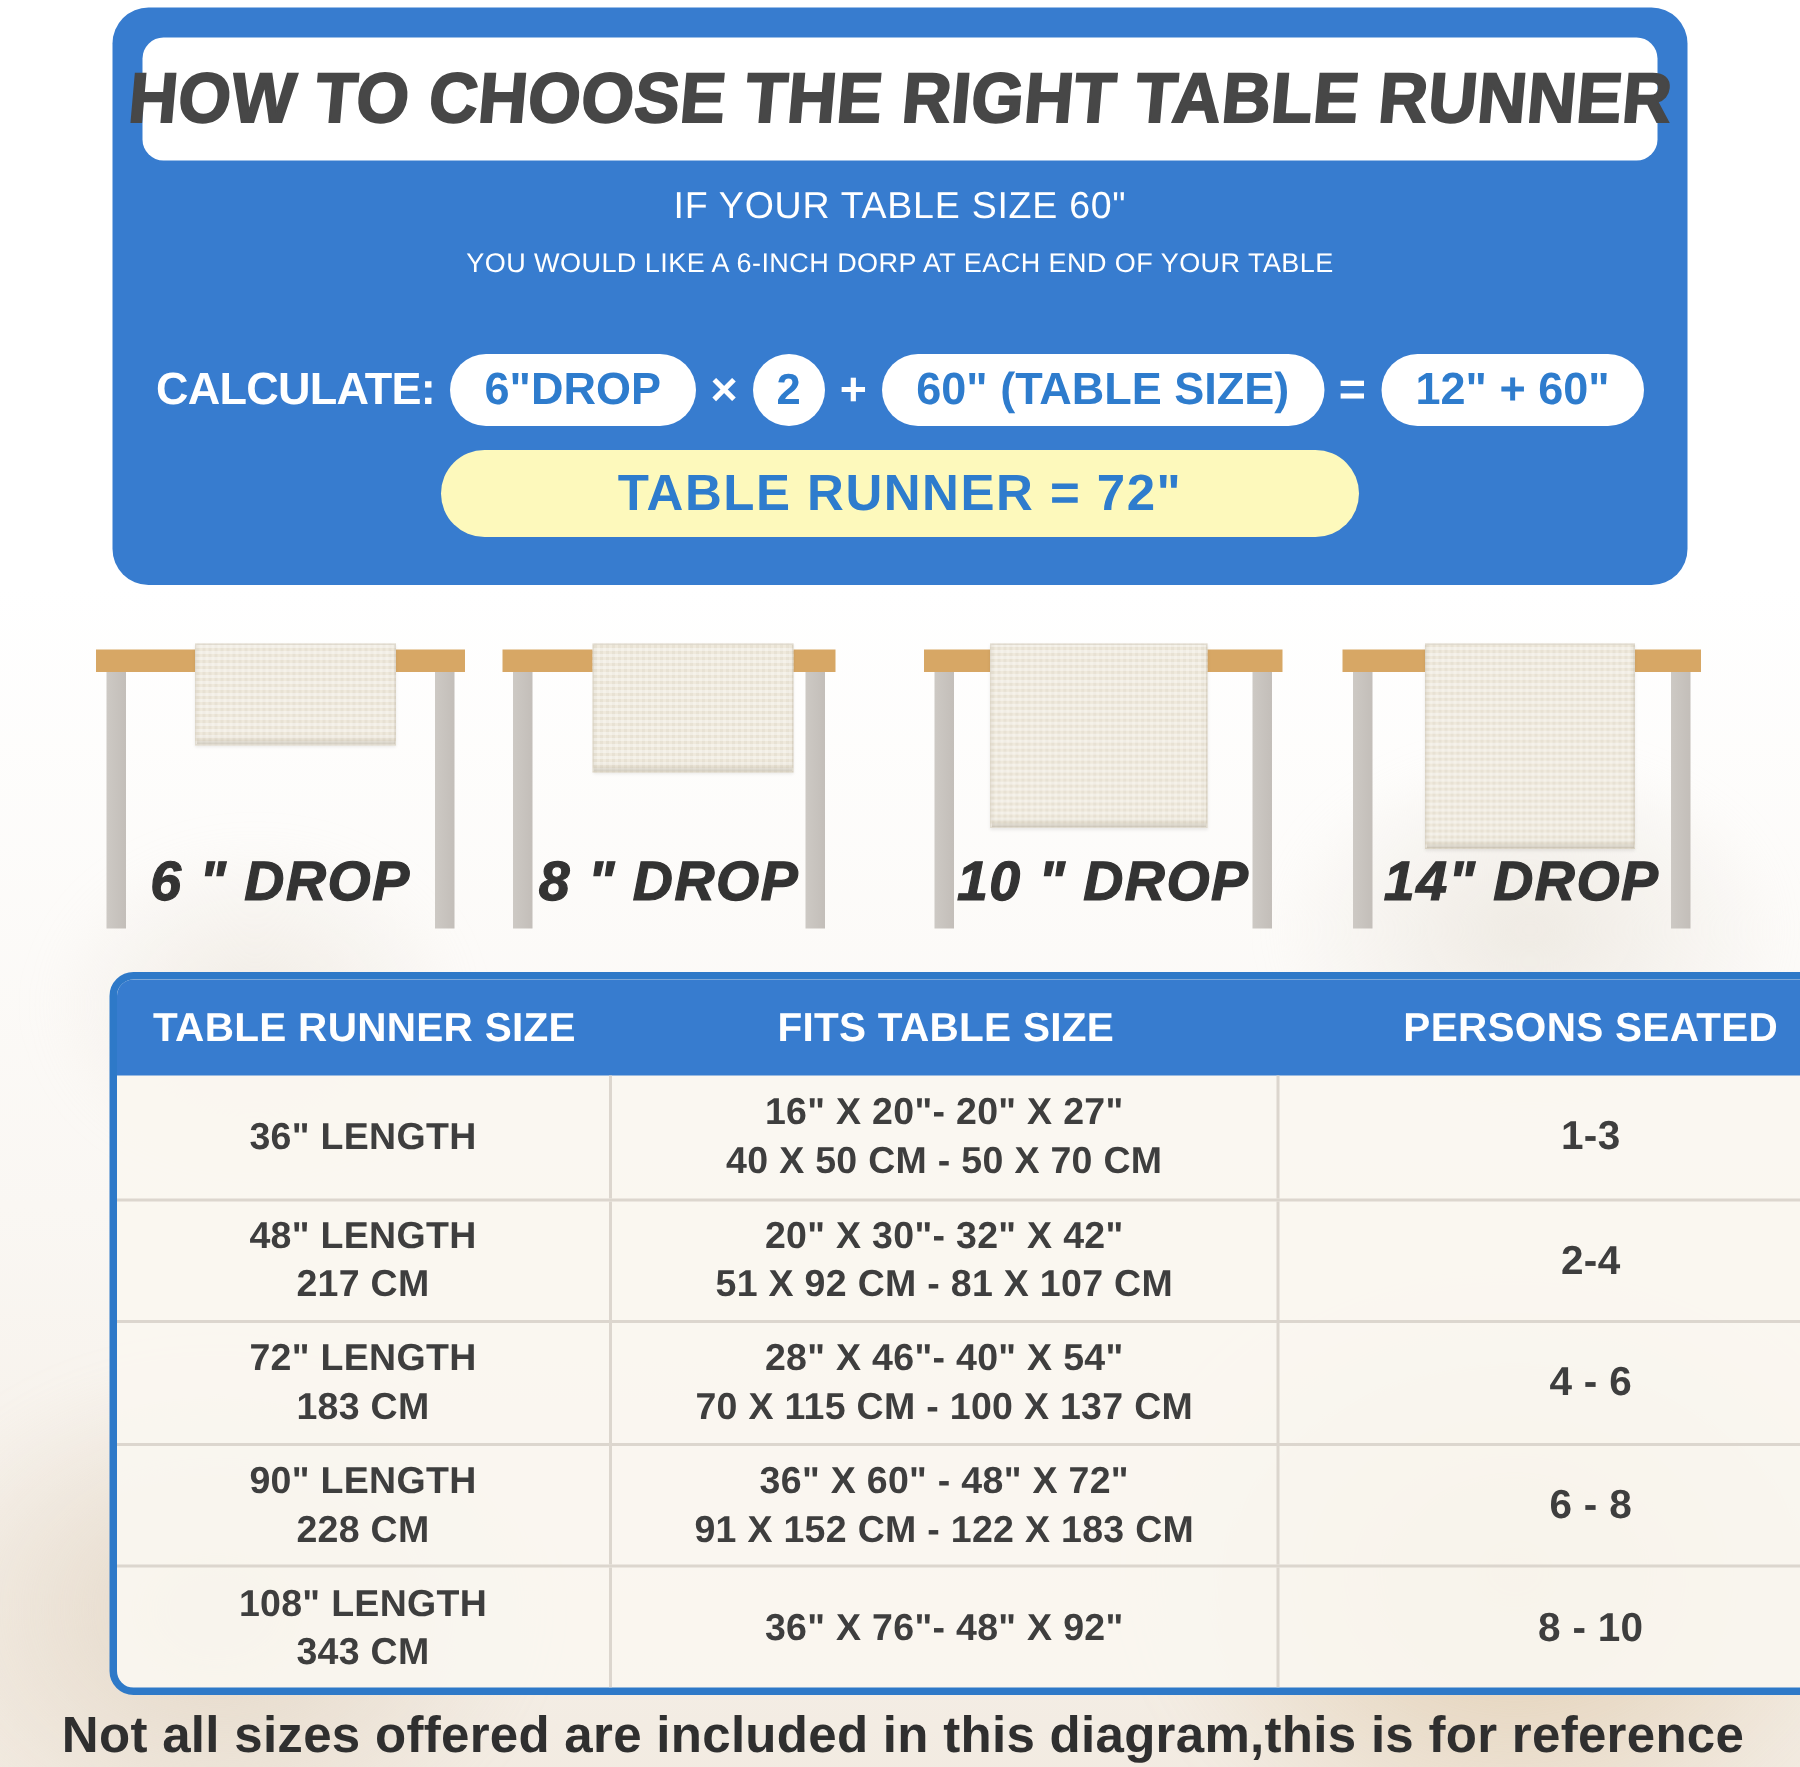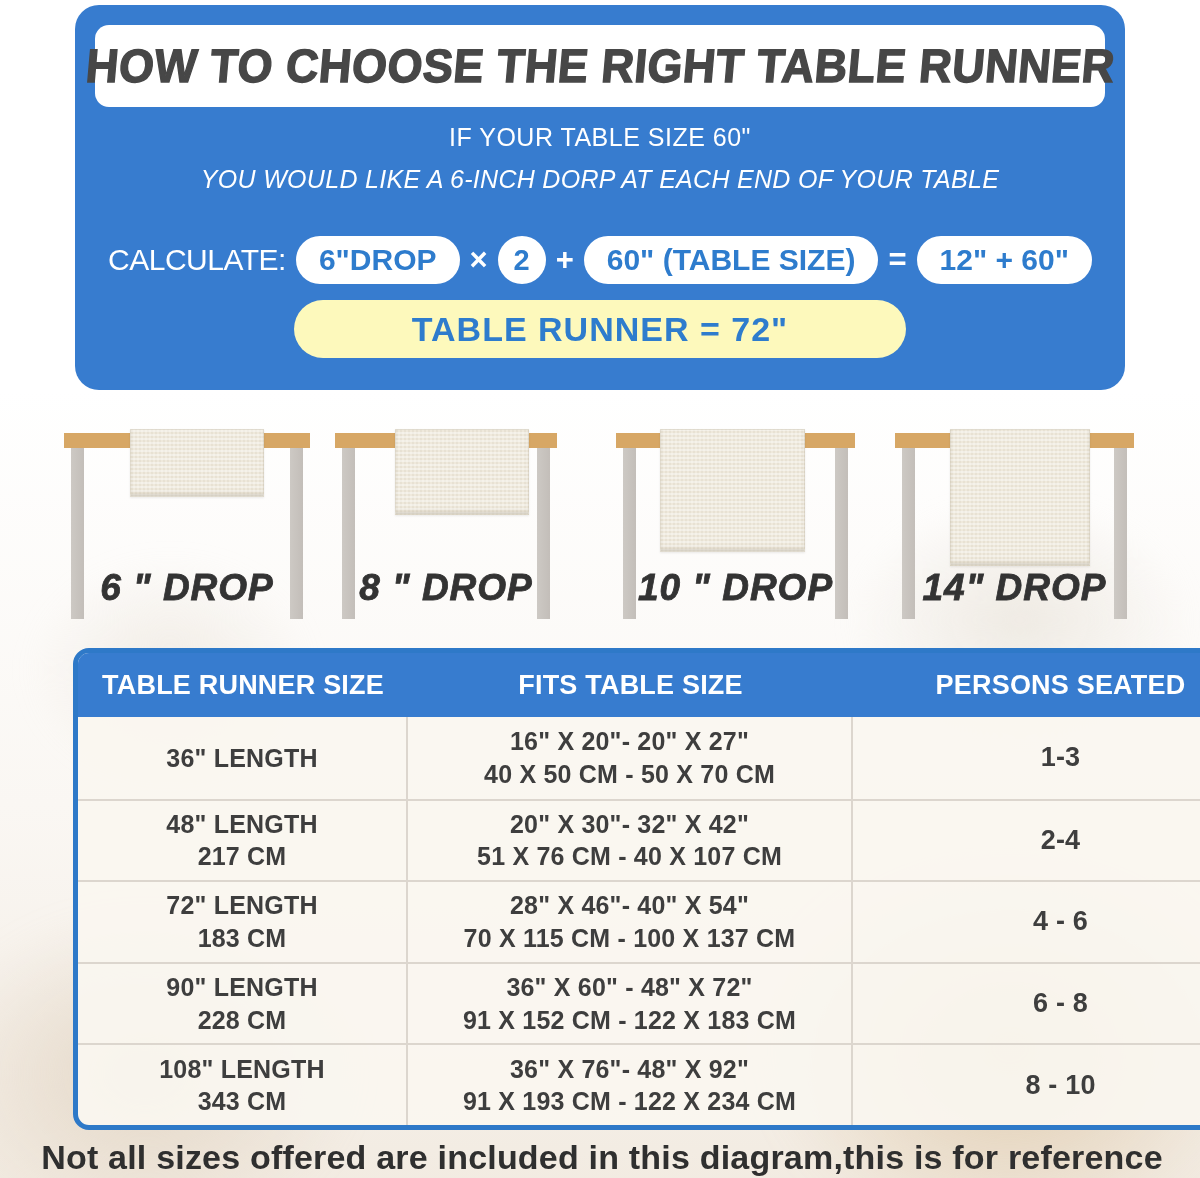--- a/index.html
+++ b/index.html
@@ -39,26 +39,26 @@
     display: flex; align-items: center; justify-content: center;
   }
   .title {
     font-size: 45px; font-weight: 700; color: #474747;
     letter-spacing: 0.5px; white-space: nowrap;
     transform: skewX(-5deg) scaleY(1.04);
     -webkit-text-stroke: 1.3px #474747;
   }
   .sub { position: absolute; left: 0; right: 0; text-align: center; color: #ffffff; }
   .sub1 { top: 118px; font-size: 25px; letter-spacing: 0.5px; }
-  .sub2 { top: 160px; font-size: 25px; letter-spacing: 0.3px; font-style: italic; }
+  .sub2 { top: 160px; font-size: 18px; letter-spacing: 0.3px; }
   .calc-row {
     position: absolute; left: 0; right: 0; top: 226px; height: 58px;
     display: flex; align-items: center; justify-content: center; gap: 10px;
   }
-  .calc-label { color: #ffffff; font-size: 30px; font-weight: 400; letter-spacing: -0.5px; }
+  .calc-label { color: #ffffff; font-size: 30px; font-weight: 700; letter-spacing: -0.5px; }
   .pill {
     background: #ffffff; color: #2e7ccd; font-size: 30px; font-weight: 700;
     border-radius: 28px; padding: 9px 23px; line-height: 1; white-space: nowrap;
     display: flex; align-items: center;
   }
   .op { color: #ffffff; font-size: 31px; font-weight: 700; }
   .mult-circle {
     width: 48px; height: 48px; border-radius: 50%; background: #ffffff;
     color: #2e7ccd; font-size: 29px; font-weight: 700;
     display: flex; align-items: center; justify-content: center;
@@ -217,21 +217,21 @@
       </div>
     </div>
 
     <div class="size-row">
       <div class="cell cell-1">
         <div>48" LENGTH</div>
         <div>217 CM</div>
       </div>
       <div class="cell cell-2">
         <div>20" X 30"- 32" X 42"</div>
-        <div>51 X 76 CM - 40 X 107 CM</div>
+        <div>51 X 92 CM - 81 X 107 CM</div>
       </div>
       <div class="cell cell-3">
         <div>2-4</div>
       </div>
     </div>
 
     <div class="size-row">
       <div class="cell cell-1">
         <div>72" LENGTH</div>
         <div>183 CM</div>
@@ -259,21 +259,20 @@
       </div>
     </div>
 
     <div class="size-row">
       <div class="cell cell-1">
         <div>108" LENGTH</div>
         <div>343 CM</div>
       </div>
       <div class="cell cell-2">
         <div>36" X 76"- 48" X 92"</div>
-        <div>91 X 193 CM - 122 X 234 CM</div>
       </div>
       <div class="cell cell-3">
         <div>8 - 10</div>
       </div>
     </div>
 
   </div>
 </div>
 
 <div class="footer-note">Not all sizes offered are included in this diagram,this is for reference only</div>

